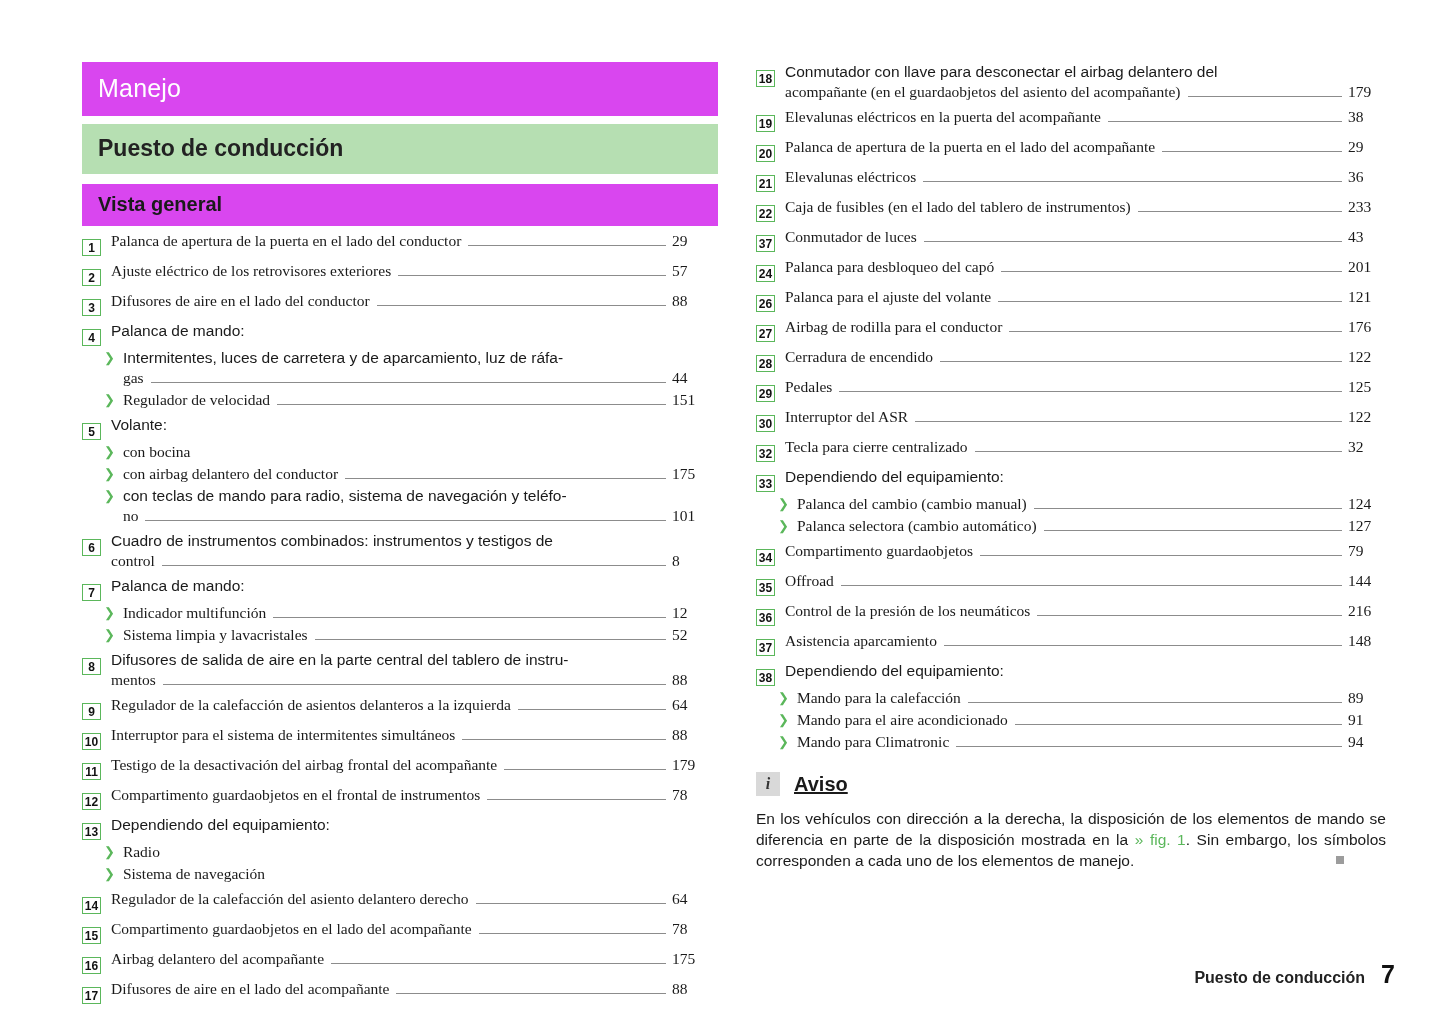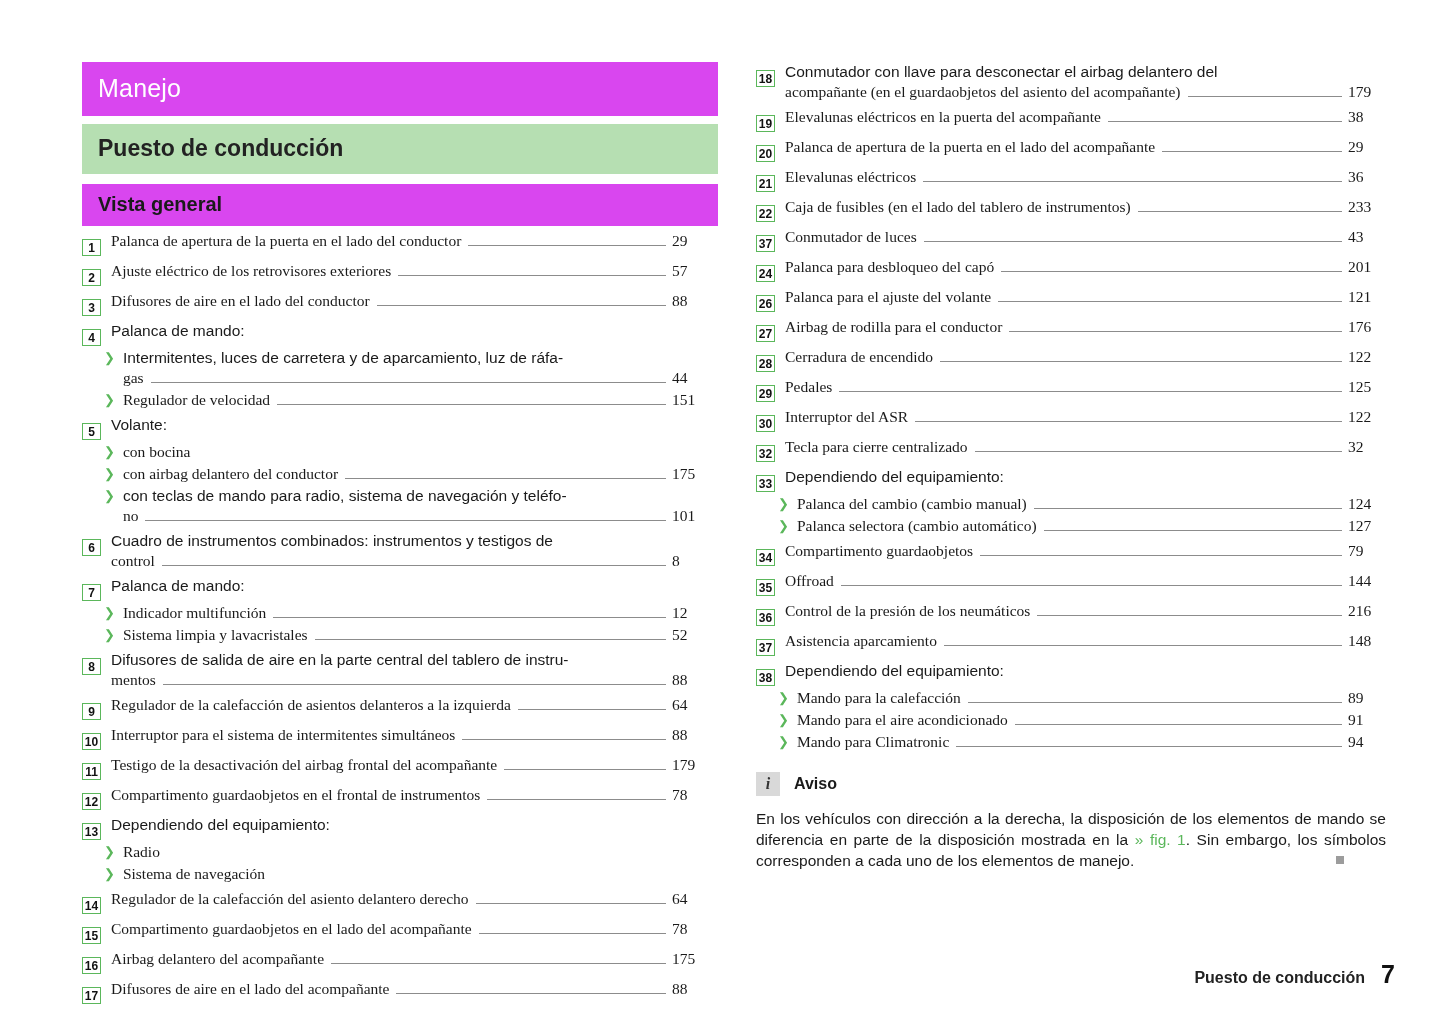--- a/index.html
+++ b/index.html
@@ -142,23 +142,24 @@
     background: #d9d9d9;
     color: #333;
     font-size: 16px;
     font-weight: bold;
     font-style: italic;
     text-align: center;
     line-height: 24px;
     font-family: "Liberation Serif", serif;
   }
   .note-title {
-    font-size: 16px;
+    font-size: 20px;
     font-weight: bold;
     margin-left: 14px;
+    text-decoration: underline;
   }
   .note-body {
     font-size: 15.5px;
     line-height: 21px;
     margin-top: 12px;
     text-align: justify;
     width: 630px;
   }
   .xref { color: #5bb75b; }
   .endmark {

